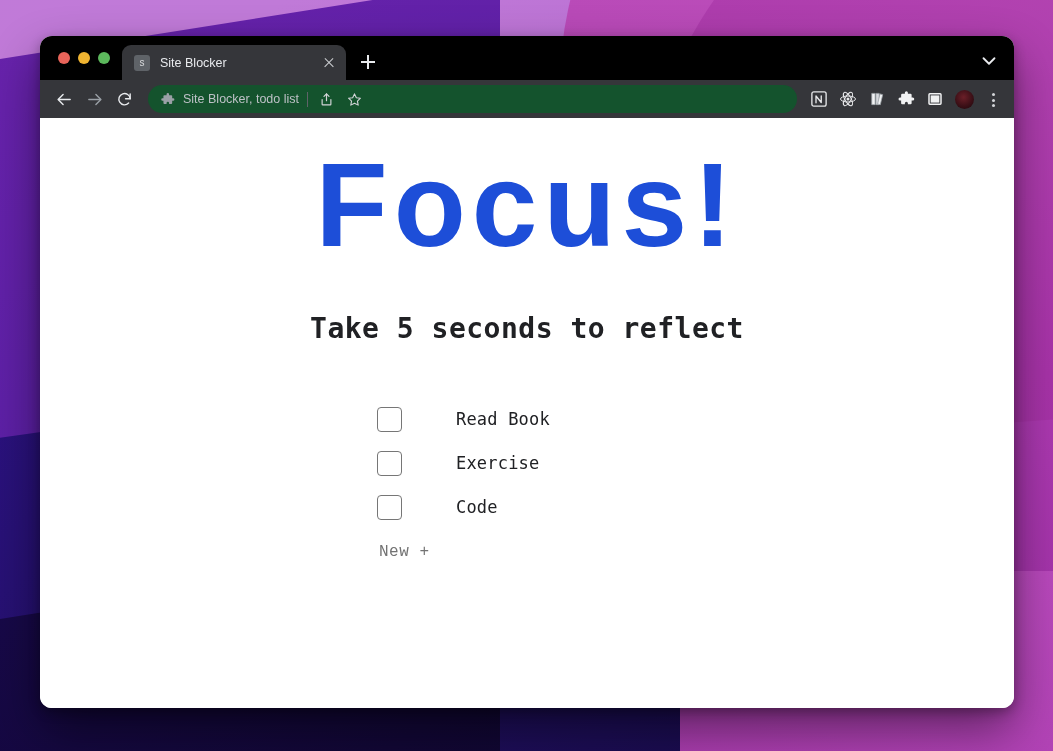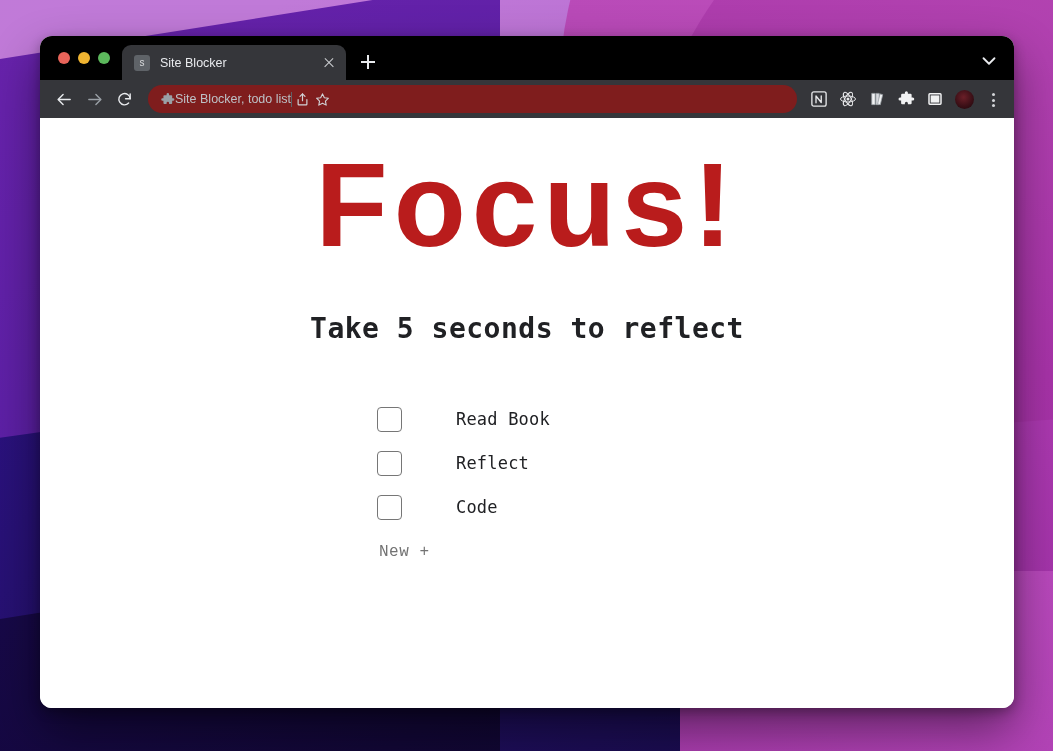--- a/index.html
+++ b/index.html
@@ -184,24 +184,25 @@
     display:flex; align-items:center; justify-content:center;
     border-radius:50%;
     flex:0 0 auto;
   }
   .nav-btn svg { width:17px; height:17px; display:block; }
 
   #omnibox {
     flex:1 1 auto;
     height:28px;
     margin:0 6px 0 8px;
-    background:#7f1d1d;
+    background:#14532d;
     border-radius:14px;
     display:flex; align-items:center;
     padding:0 10px 0 12px;
+    gap:8px;
     min-width:0;
   }
   .omni-ext-icon { width:15px; height:15px; flex:0 0 auto; }
   .omni-ext-icon svg { width:15px; height:15px; display:block; }
   .omni-ext-name {
     color:#bdc1c6; font-size:12.5px; white-space:nowrap; flex:0 0 auto;
   }
   .omni-sep {
     width:1px; height:15px; background:#5f6368; flex:0 0 auto;
   }
@@ -248,21 +249,21 @@
     position:relative;
   }
 
   #focus-heading {
     text-align:center;
     font-family:"Liberation Sans", sans-serif;
     font-weight:bold;
     font-size:118px;
     line-height:1;
     letter-spacing:6px;
-    color:#b91c1c;
+    color:#1d4ed8;
     padding-top:28px;
   }
 
   #reflect-subtitle {
     text-align:center;
     font-family:"DejaVu Sans Mono", monospace;
     font-weight:bold;
     font-size:28px;
     letter-spacing:.5px;
     color:#202124;
@@ -457,21 +458,21 @@
 
     <div id="todo-panel">
 
       <div class="todo-row">
         <span class="todo-box"></span>
         <span class="todo-label">Read Book</span>
       </div>
 
       <div class="todo-row">
         <span class="todo-box"></span>
-        <span class="todo-label">Reflect</span>
+        <span class="todo-label">Exercise</span>
       </div>
 
       <div class="todo-row">
         <span class="todo-box"></span>
         <span class="todo-label">Code</span>
       </div>
 
 
 
       <div id="new-todo">New +</div>

